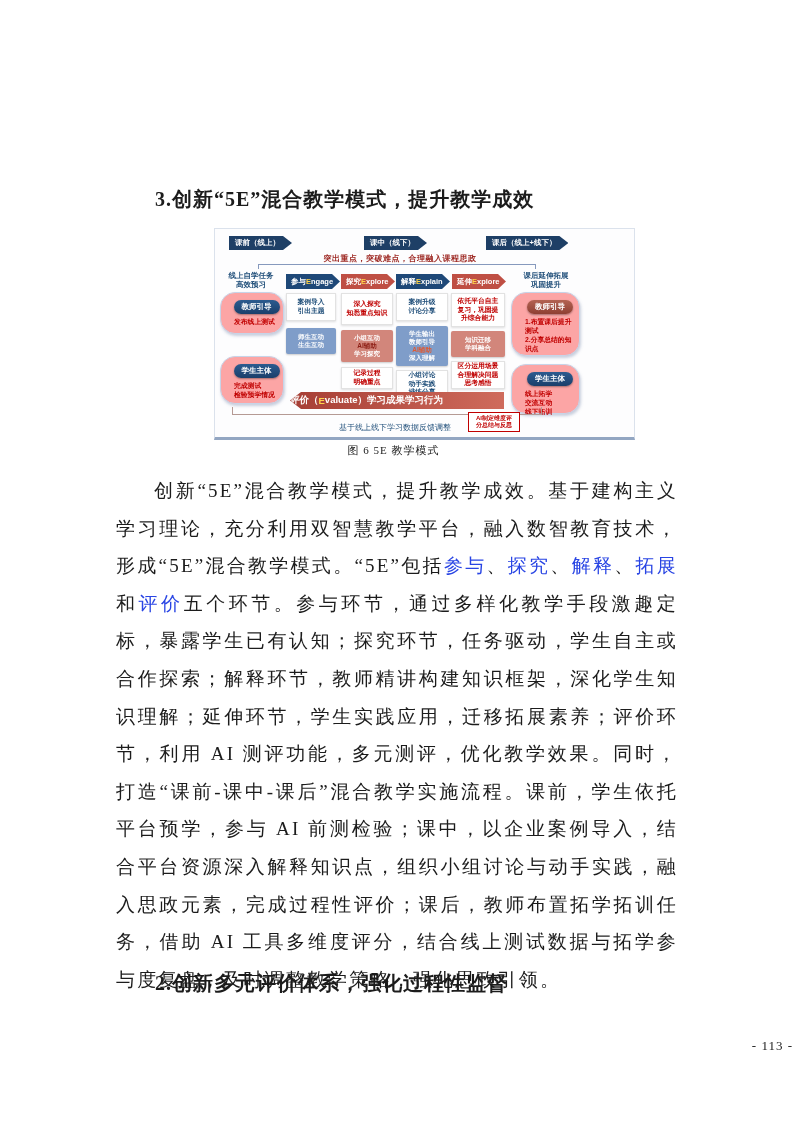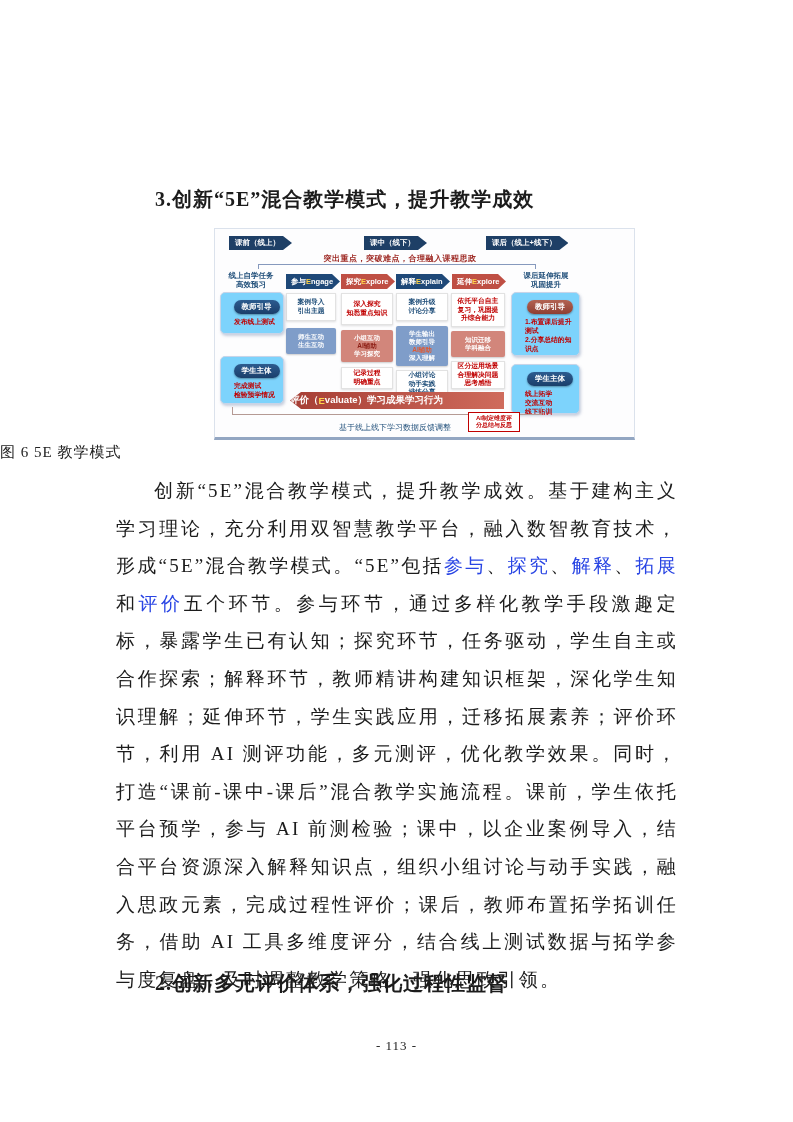--- a/index.html
+++ b/index.html
@@ -81,21 +81,21 @@
   .fbox.blue{ background:#7f9dc9; } .fbox.red{ background:#d2867b; }
   .fbox .hl-in-red{ color:#8d1f15; } .fbox .hl-in-blue{ color:#e05a33; }
   .b2c0{left:70px;top:98px;width:50px;height:26px;}
   .b2c1{left:125px;top:100px;width:52px;height:32px;}
   .b2c2{left:180px;top:96px;width:52px;height:40px;}
   .b2c3{left:235px;top:101px;width:54px;height:26px;}
   .b3c1{left:125px;top:137px;width:52px;height:22px;}
   .b3c2{left:180px;top:140px;width:52px;height:28px;}
   .b3c3{left:235px;top:131px;width:54px;height:28px;}
   .side-card {
-    position:absolute; background:#7dd3fc; border:1px solid #c7d4e8; border-radius:5px;
+    position:absolute; background:#fca5a5; border:1px solid #c7d4e8; border-radius:15px;
     box-shadow:1px 2px 3px rgba(100,120,160,.35); text-align:center; padding-top:2px;padding-left:9px;
   }
   .sc-lt{ left:4px;  top:62px;  width:64px; height:42px; }
   .sc-ls{ left:4px;  top:126px; width:64px; height:48px; }
   .sc-rt{ left:295px; top:62px;  width:69px; height:64px; }
   .sc-rs{ left:295px; top:134px; width:69px; height:50px; }
   .pill {
     display:inline-block; border-radius:7px; color:#fff; font-weight:bold;
     font-size:7.5px; padding:2px 8px; margin-top:-2px;
     box-shadow:0 1px 2px rgba(0,0,0,.35); white-space:nowrap;
@@ -124,31 +124,31 @@
     color:#1f4e79; font-weight:normal; font-size:8px;
   }
   .ai-box {
     position:absolute; top:182px; left:252px; width:52px; height:20px;
     border:1px solid #c00000; background:#fff; color:#c00000;
     font-weight:bold; font-size:6px; line-height:7.5px; white-space:pre-line;
     display:flex; align-items:center; justify-content:center; text-align:center;
   }
   
   .caption {
-    position:absolute; left:0; top:443px; width:787px; text-align:left;
-    font-size:15px; letter-spacing:1px; color:#222;
+    position:absolute; left:0; top:443px; width:787px; text-align:center;
+    font-size:11px; letter-spacing:1px; color:#222;
   }
   .bodytext {
     position:absolute; left:116px; top:472px; width:562px;
     font-size:19px; line-height:37.6px; letter-spacing:2.2px;
     text-align:justify; text-indent:2em; color:#1c1c1c;
   }
   .bodytext .blue { color:#2945e4; }
   .pageno {
-    position:absolute; left:0; top:1038px; width:793px; text-align:center;
+    position:absolute; left:0; top:1038px; width:793px; text-align:right;
     font-size:13px; color:#222; letter-spacing:1px;
   }
 </style>
 </head>
 <body>
 
 <div class="page">
 
   <h2 class="h3">3.创新“5E”混合教学模式，提升教学成效</h2>
 

